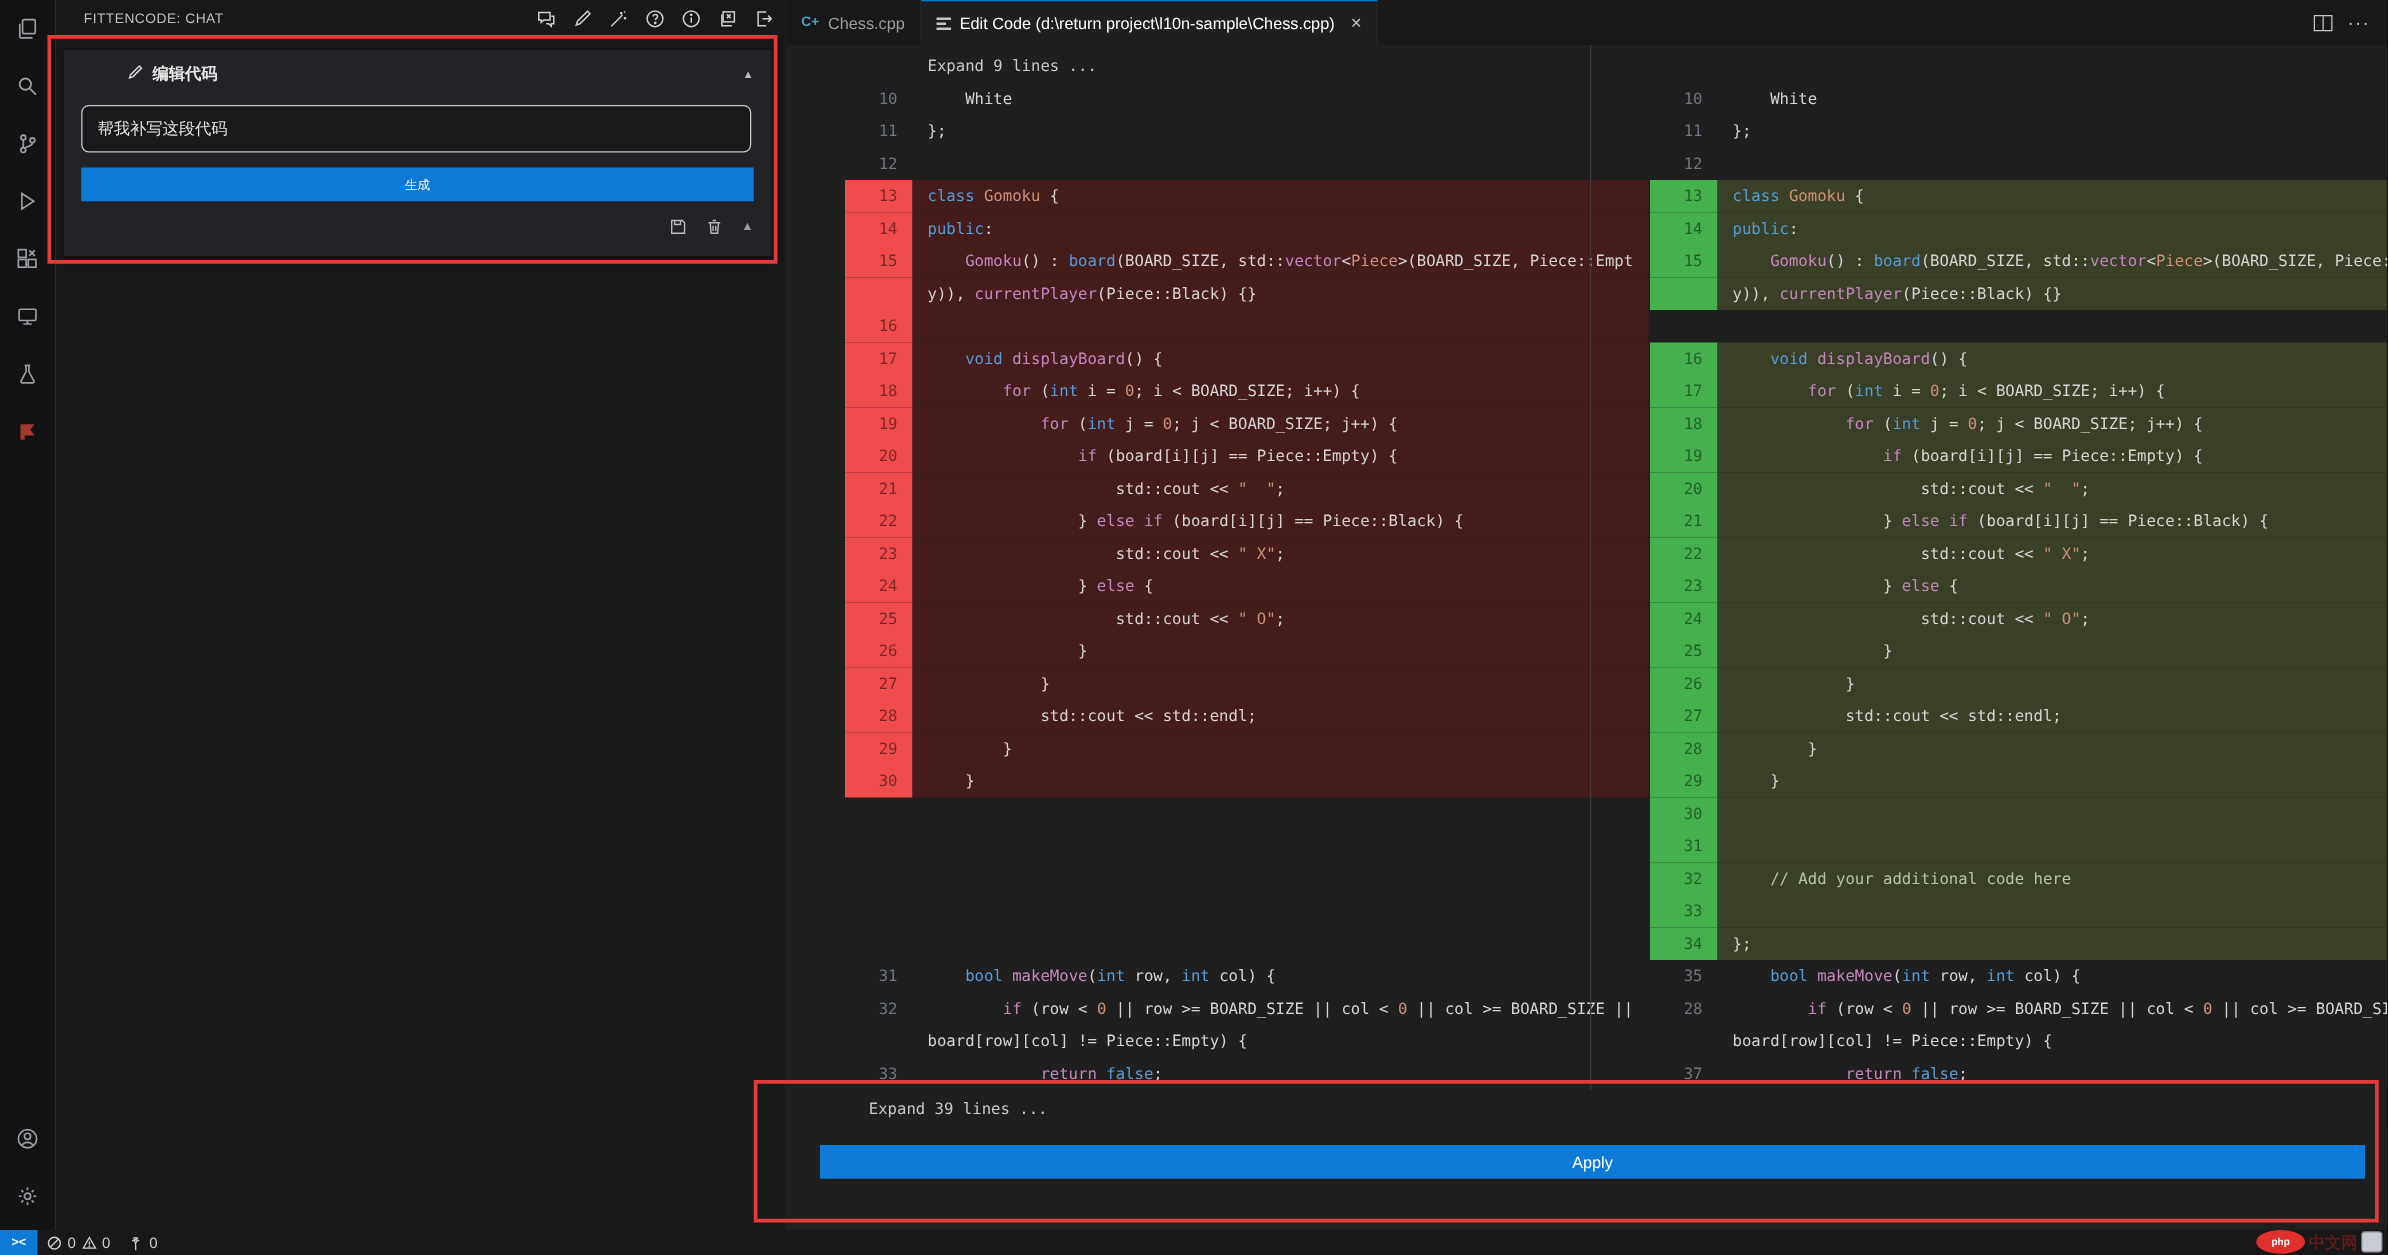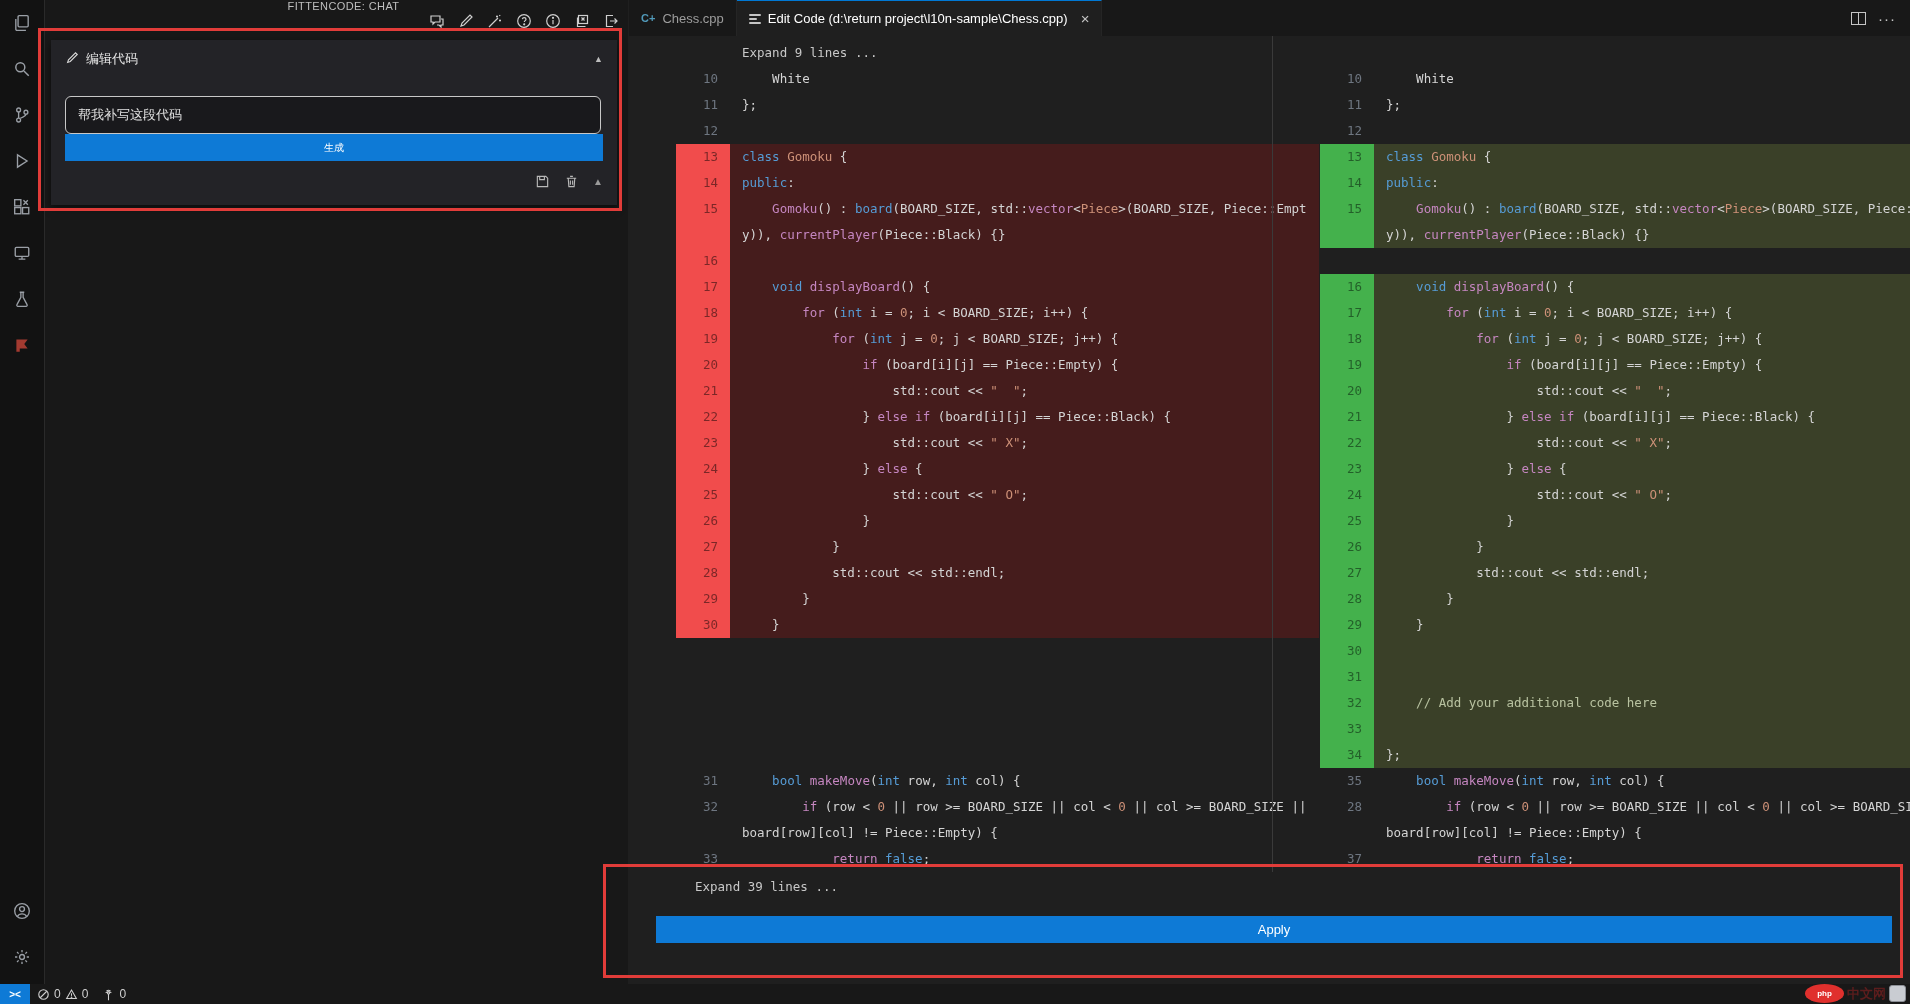--- a/index.html
+++ b/index.html
@@ -5,29 +5,29 @@
   html,body{margin:0;padding:0;background:#000;}
   .app{position:relative;width:1910px;height:1004px;background:#1f1f1f;overflow:hidden;
        font-family:"Liberation Sans",sans-serif;color:#ccc;}
   
   .activitybar{position:absolute;left:0;top:0;bottom:20px;width:44px;background:#121212;border-right:1px solid #2a2a2a;}
   .ab-icon{width:44px;height:46px;display:flex;align-items:center;justify-content:center;color:#9a9fa6;cursor:pointer;}
   .ab-bottom{position:absolute;bottom:4px;left:0;width:44px;}
   .ab-icon svg{display:block}
   
   .sidebar{position:absolute;left:45px;top:0;bottom:20px;width:583px;background:#181818;}
-  .sb-header{height:30px;display:flex;align-items:center;padding:0 8px 0 22px;flex-direction:column;}
+  .sb-header{height:30px;display:flex;align-items:center;padding:0 8px 0 22px;}
   .sb-title{font-size:11px;color:#bfbfbf;letter-spacing:.4px;flex:0 0 auto;}
   .sb-icons{margin-left:auto;display:flex;gap:11px;align-items:center;color:#cfcfcf;}
   .sb-icons .sicon{width:18px;height:18px;display:flex;align-items:center;justify-content:center;cursor:pointer;}
   .panel{position:absolute;left:6px;top:40px;width:566px;height:165px;background:#232327;box-shadow:0 3px 8px rgba(0,0,0,.5);}
-  .panel-head{display:flex;align-items:center;padding:10px 14px 0 14px;color:#e6e6e6;font-size:13px;font-weight:normal;gap:7px;}
+  .panel-head{display:flex;align-items:center;padding:10px 14px 0 14px;color:#e6e6e6;font-size:13px;font-weight:bold;gap:7px;margin-left:36px;}
   .panel-collapse{margin-left:auto;color:#bdbdbd;font-size:9px;cursor:pointer;}
   .panel-input{position:absolute;left:14px;top:44px;width:510px;height:36px;background:#19191c;border:1px solid #c8c8c8;
-               border-radius:6px;color:#e2e2e2;font-size:13px;padding:0 12px;outline:none;font-family:"Liberation Sans",sans-serif;margin-top:12px;}
+               border-radius:6px;color:#e2e2e2;font-size:13px;padding:0 12px;outline:none;font-family:"Liberation Sans",sans-serif;}
   .gen-btn{position:absolute;left:14px;top:94px;width:538px;height:27px;background:#0e7ad6;border:none;color:#fff;
            font-size:10px;cursor:pointer;font-family:"Liberation Sans",sans-serif;}
   .panel-actions{position:absolute;right:14px;top:134px;display:flex;gap:14px;align-items:center;color:#b9b9b9;}
   .panel-actions .sicon{cursor:pointer;display:flex;align-items:center;}
   .tri-up{font-size:10px;color:#9a9a9a;}
   
   .main{position:absolute;left:629px;top:0;right:0;bottom:20px;background:#1f1f1f;}
   .tabbar{position:absolute;left:0;top:0;right:0;height:36px;background:#181818;display:flex;align-items:stretch;}
   .tab{display:flex;align-items:center;gap:7px;padding:0 12px;font-size:13px;color:#9d9d9d;background:#181818;
        border-right:1px solid #252525;cursor:pointer;white-space:nowrap;}

